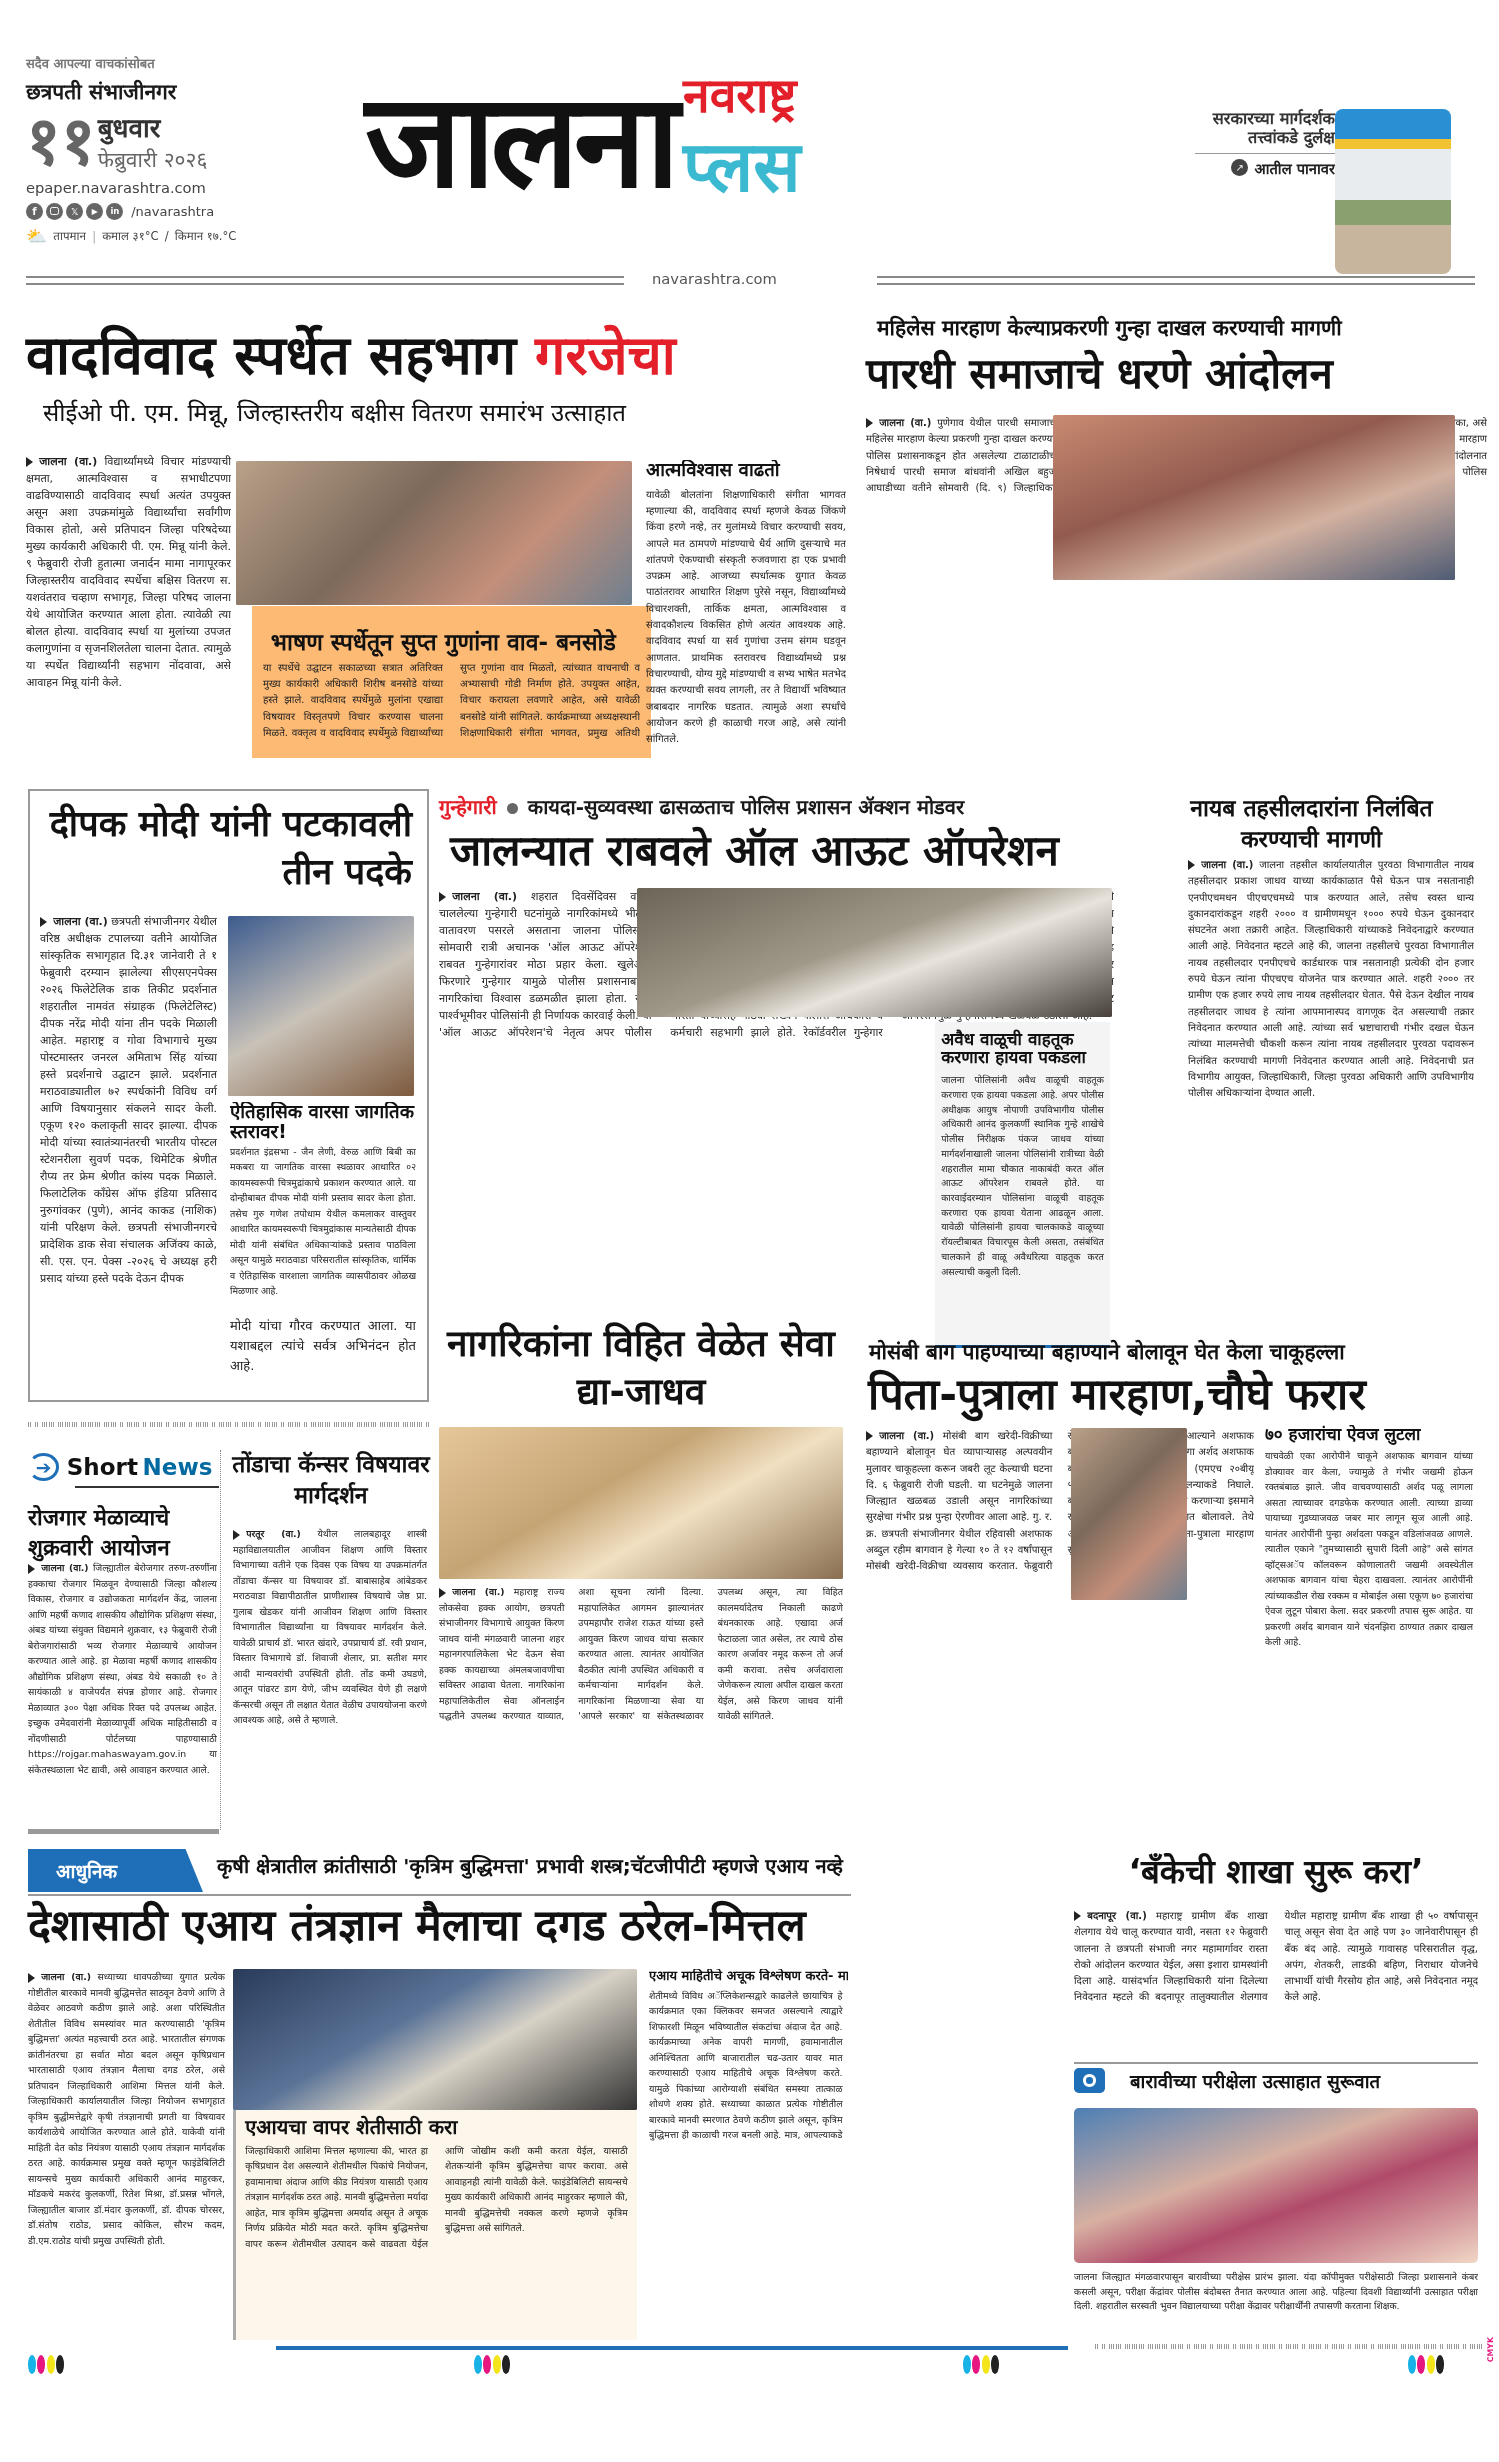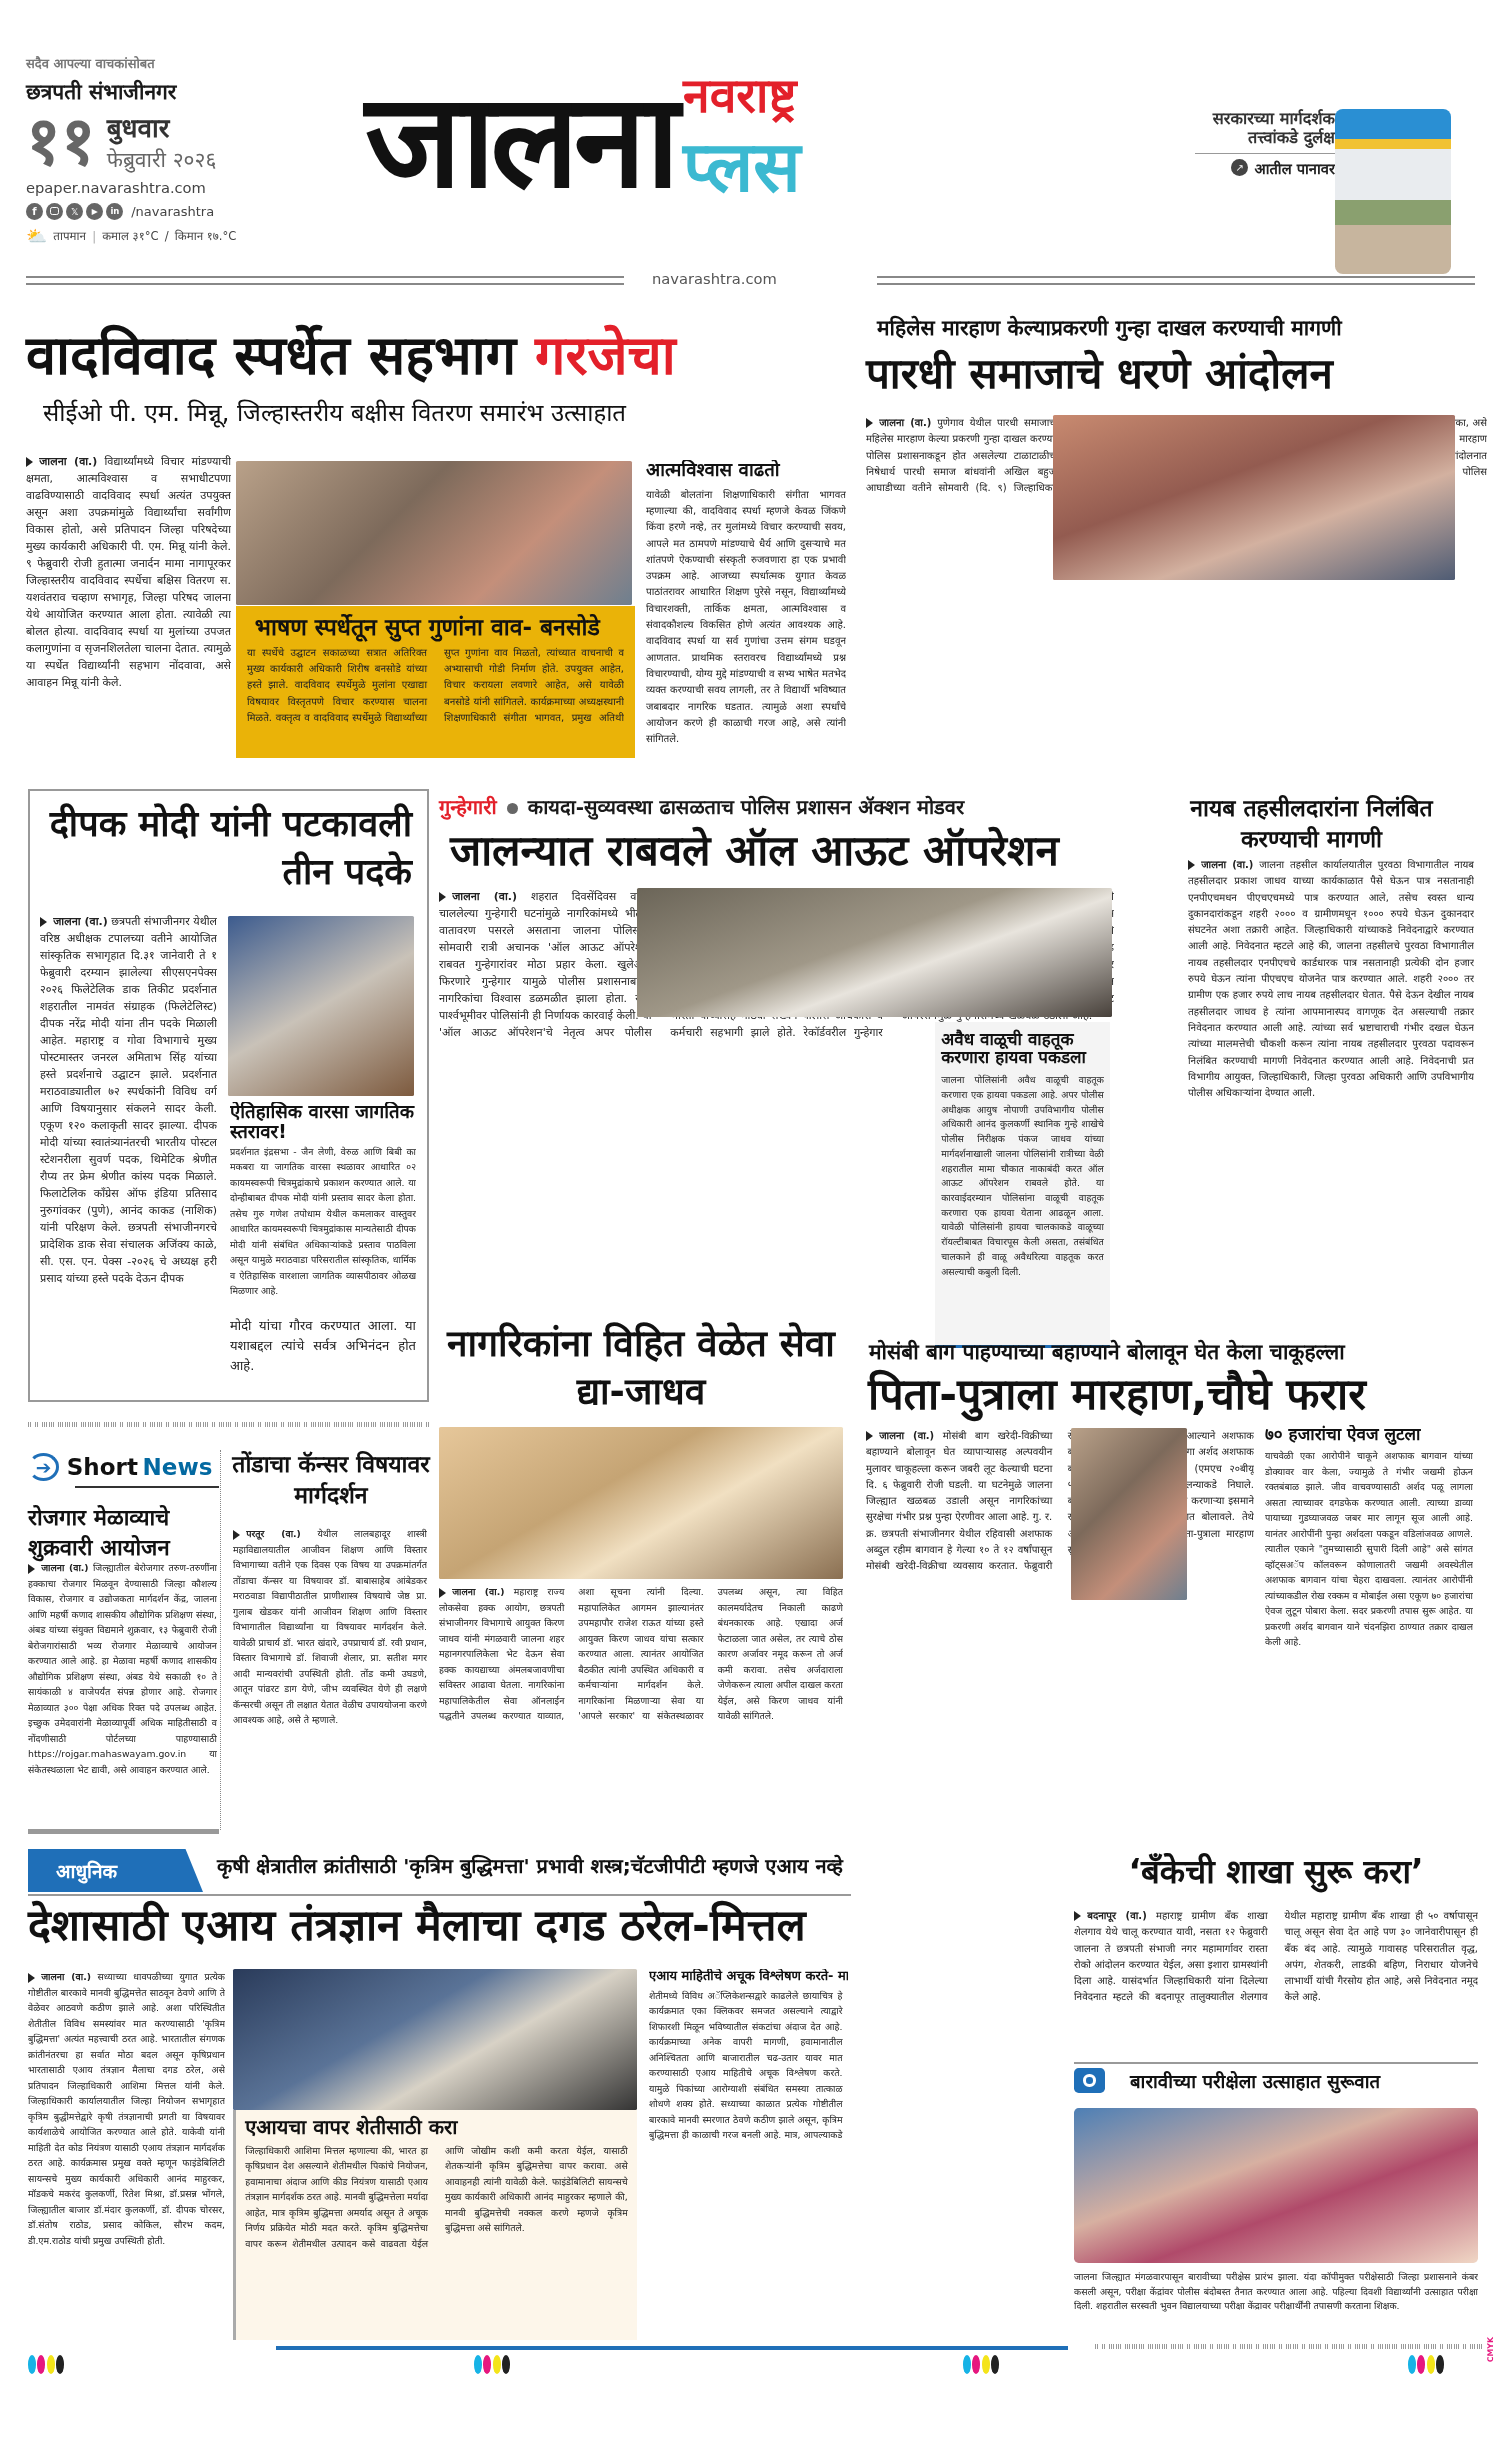--- a/index.html
+++ b/index.html
@@ -28,21 +28,21 @@
 .cols2{column-count:2;column-gap:17px}
 </style>
 </head>
 <body>
 
 <div class="abs" style="left:26px;top:54px;width:318px">
   <div style="font-size:13px;color:#777;font-weight:bold">सदैव आपल्या वाचकांसोबत</div>
   <div style="font-size:21px;font-weight:bold;margin-top:4.7px">छत्रपती संभाजीनगर</div>
   <div style="display:flex;align-items:center;margin-top:3.1px">
     <div style="font-size:67px;font-weight:bold;color:#666;line-height:1">११</div>
-    <div style="margin-left:11px">
+    <div style="margin-left:2px">
       <div style="font-size:26px;font-weight:bold;color:#333">बुधवार</div>
       <div style="font-size:21px;color:#666">फेब्रुवारी २०२६</div>
     </div>
   </div>
   <div style="font-size:14.7px;color:#444;margin-top:4.7px">epaper.navarashtra.com</div>
   <div style="display:flex;align-items:center;gap:3.1px;margin-top:6.2px">
     <span style="width:17px;height:17px;border-radius:50%;background:#666;color:#fff;font-size:10px;display:flex;align-items:center;justify-content:center;font-weight:bold">f</span>
     <span style="width:17px;height:17px;border-radius:50%;background:#666;display:flex;align-items:center;justify-content:center">
         <span style="width:8.5px;height:8.5px;border:1.6px solid #fff;border-radius:2.3px"></span>
       </span>
@@ -83,21 +83,21 @@
   <span>वादविवाद स्पर्धेत सहभाग</span>
   <span style="color:#e3202a">गरजेचा</span>
 </div>
 <div class="abs" style="left:43px;top:395px;font-size:24px;font-weight:normal;color:#111;white-space:nowrap">सीईओ पी. एम. मिन्नू, जिल्हास्तरीय बक्षीस वितरण समारंभ उत्साहात</div>
 
 <div class="abs txt" style="left:26px;top:453px;width:205px;height:304px;overflow:hidden;font-size:11px;line-height:17px">
   <span class="bullet"></span><span class="dl">जालना (वा.)</span>
   <span>विद्यार्थ्यांमध्ये विचार मांडण्याची क्षमता, आत्मविश्वास व सभाधीटपणा वाढविण्यासाठी वादविवाद स्पर्धा अत्यंत उपयुक्त असून अशा उपक्रमांमुळे विद्यार्थ्यांचा सर्वांगीण विकास होतो, असे प्रतिपादन जिल्हा परिषदेच्या मुख्य कार्यकारी अधिकारी पी. एम. मिन्नू यांनी केले. ९ फेब्रुवारी रोजी हुतात्मा जनार्दन मामा नागापूरकर जिल्हास्तरीय वादविवाद स्पर्धेचा बक्षिस वितरण स. यशवंतराव चव्हाण सभागृह, जिल्हा परिषद जालना येथे आयोजित करण्यात आला होता. त्यावेळी त्या बोलत होत्या. वादविवाद स्पर्धा या मुलांच्या उपजत कलागुणांना व सृजनशिलतेला चालना देतात. त्यामुळे या स्पर्धेत विद्यार्थ्यांनी सहभाग नोंदवावा, असे आवाहन मिन्नू यांनी केले.</span>
 </div>
 <div class="abs photo" style="left:236px;top:461px;width:396px;height:144px"></div>
-<div class="abs" style="left:236px;top:606px;width:399px;height:152px;background:#eab308;padding:4px 11px">
+<div class="abs" style="left:252px;top:606px;width:399px;height:152px;background:#fdba74;padding:19px 11px">
   <div class="hl" style="font-size:23px;margin:4.7px 0 4.7px 7.8px">भाषण स्पर्धेतून सुप्त गुणांना वाव- बनसोडे</div>
   <div class="txt cols2" style="font-size:10px;line-height:16.3px;height:93px;overflow:hidden">या स्पर्धेचे उद्घाटन सकाळच्या सत्रात अतिरिक्त मुख्य कार्यकारी अधिकारी शिरीष बनसोडे यांच्या हस्ते झाले. वादविवाद स्पर्धेमुळे मुलांना एखाद्या विषयावर विस्तृतपणे विचार करण्यास चालना मिळते. वक्तृत्व व वादविवाद स्पर्धेमुळे विद्यार्थ्यांच्या सुप्त गुणांना वाव मिळतो, त्यांच्यात वाचनाची व अभ्यासाची गोडी निर्माण होते. उपयुक्त आहेत, विचार करायला लवणारे आहेत, असे यावेळी बनसोडे यांनी सांगितले. कार्यक्रमाच्या अध्यक्षस्थानी शिक्षणाधिकारी संगीता भागवत, प्रमुख अतिथी म्हणून शिक्षणाधिकारी बाळासाहेब खरात, सेवानिवृत्त प्राध्यापक व समिती सदस्य डॉ. रावसाहेब ढवळे उपस्थित होते.</div>
 </div>
 <div class="abs" style="left:646px;top:460px;width:200px;height:298px;overflow:hidden">
   <div class="hl" style="font-size:18.6px;margin-bottom:6.2px">आत्मविश्वास वाढतो</div>
   <div class="txt" style="font-size:10px;line-height:16.3px">यावेळी बोलतांना शिक्षणाधिकारी संगीता भागवत म्हणाल्या की, वादविवाद स्पर्धा म्हणजे केवळ जिंकणे किंवा हरणे नव्हे, तर मुलांमध्ये विचार करण्याची सवय, आपले मत ठामपणे मांडण्याचे धैर्य आणि दुसऱ्याचे मत शांतपणे ऐकण्याची संस्कृती रुजवणारा हा एक प्रभावी उपक्रम आहे. आजच्या स्पर्धात्मक युगात केवळ पाठांतरावर आधारित शिक्षण पुरेसे नसून, विद्यार्थ्यांमध्ये विचारशक्ती, तार्किक क्षमता, आत्मविश्वास व संवादकौशल्य विकसित होणे अत्यंत आवश्यक आहे. वादविवाद स्पर्धा या सर्व गुणांचा उत्तम संगम घडवून आणतात. प्राथमिक स्तरावरच विद्यार्थ्यांमध्ये प्रश्न विचारण्याची, योग्य मुद्दे मांडण्याची व सभ्य भाषेत मतभेद व्यक्त करण्याची सवय लागली, तर ते विद्यार्थी भविष्यात जबाबदार नागरिक घडतात. त्यामुळे अशा स्पर्धांचे आयोजन करणे ही काळाची गरज आहे, असे त्यांनी सांगितले.</div>
 </div>
 
 <div class="abs hl" style="left:877px;top:317px;font-size:21px;white-space:nowrap">महिलेस मारहाण केल्याप्रकरणी गुन्हा दाखल करण्याची मागणी</div>
 <div class="abs hl" style="left:866px;top:351px;font-size:42px;white-space:nowrap">पारधी समाजाचे धरणे आंदोलन</div>

